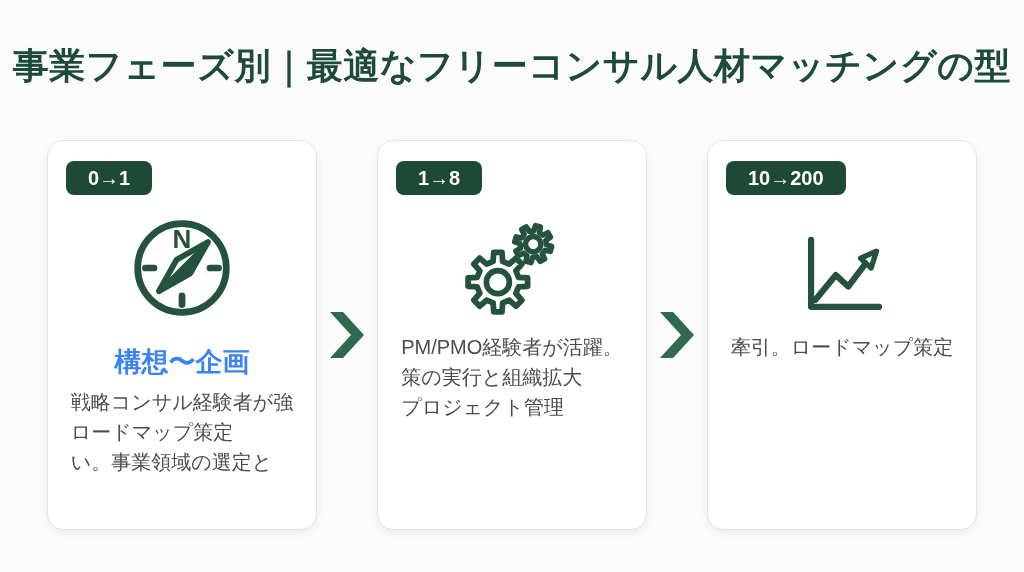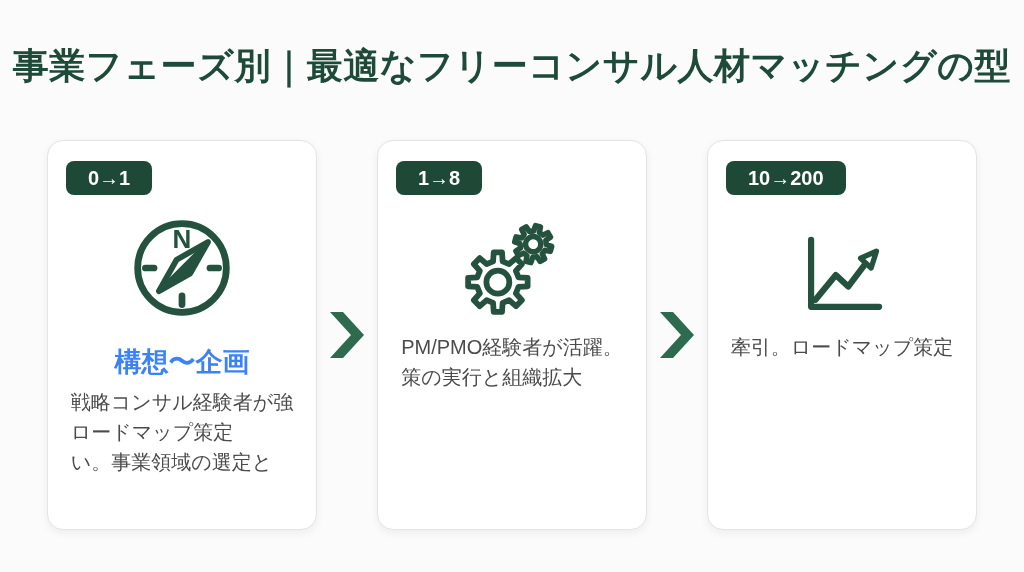--- a/index.html
+++ b/index.html
@@ -119,20 +119,21 @@
         </g>
         <g transform="translate(44,76)">
           <path d="M23.4 -5.4 L33.7 -4.7 L33.7 4.7 L23.4 5.4 L20.4 12.7 L27.2 20.5 L20.5 27.2 L12.7 20.4 L5.4 23.4 L4.7 33.7 L-4.7 33.7 L-5.4 23.4 L-12.7 20.4 L-20.5 27.2 L-27.2 20.5 L-20.4 12.7 L-23.4 5.4 L-33.7 4.7 L-33.7 -4.7 L-23.4 -5.4 L-20.4 -12.7 L-27.2 -20.5 L-20.5 -27.2 L-12.7 -20.4 L-5.4 -23.4 L-4.7 -33.7 L4.7 -33.7 L5.4 -23.4 L12.7 -20.4 L20.5 -27.2 L27.2 -20.5 L20.4 -12.7 Z" fill="#ffffff" stroke="#24523e" stroke-width="6.5" stroke-linejoin="round"></path>
           <circle r="13" fill="none" stroke="#24523e" stroke-width="6.5"></circle>
         </g>
       </svg>
     </div>
     <div class="card-desc">
       <div>PM/PMO経験者が活躍。</div>
       <div>策の実行と組織拡大</div>
+      <div>プロジェクト管理</div>
     </div>
   </div>
 
   <div class="chevron-wrap">
     <svg width="34" height="46" viewBox="0 0 34 46">
       <path d="M0 0 L13 0 L34 23 L13 46 L0 46 L21 23 Z" fill="#2e6b4e"></path>
     </svg>
   </div>
 
   <div class="card">

